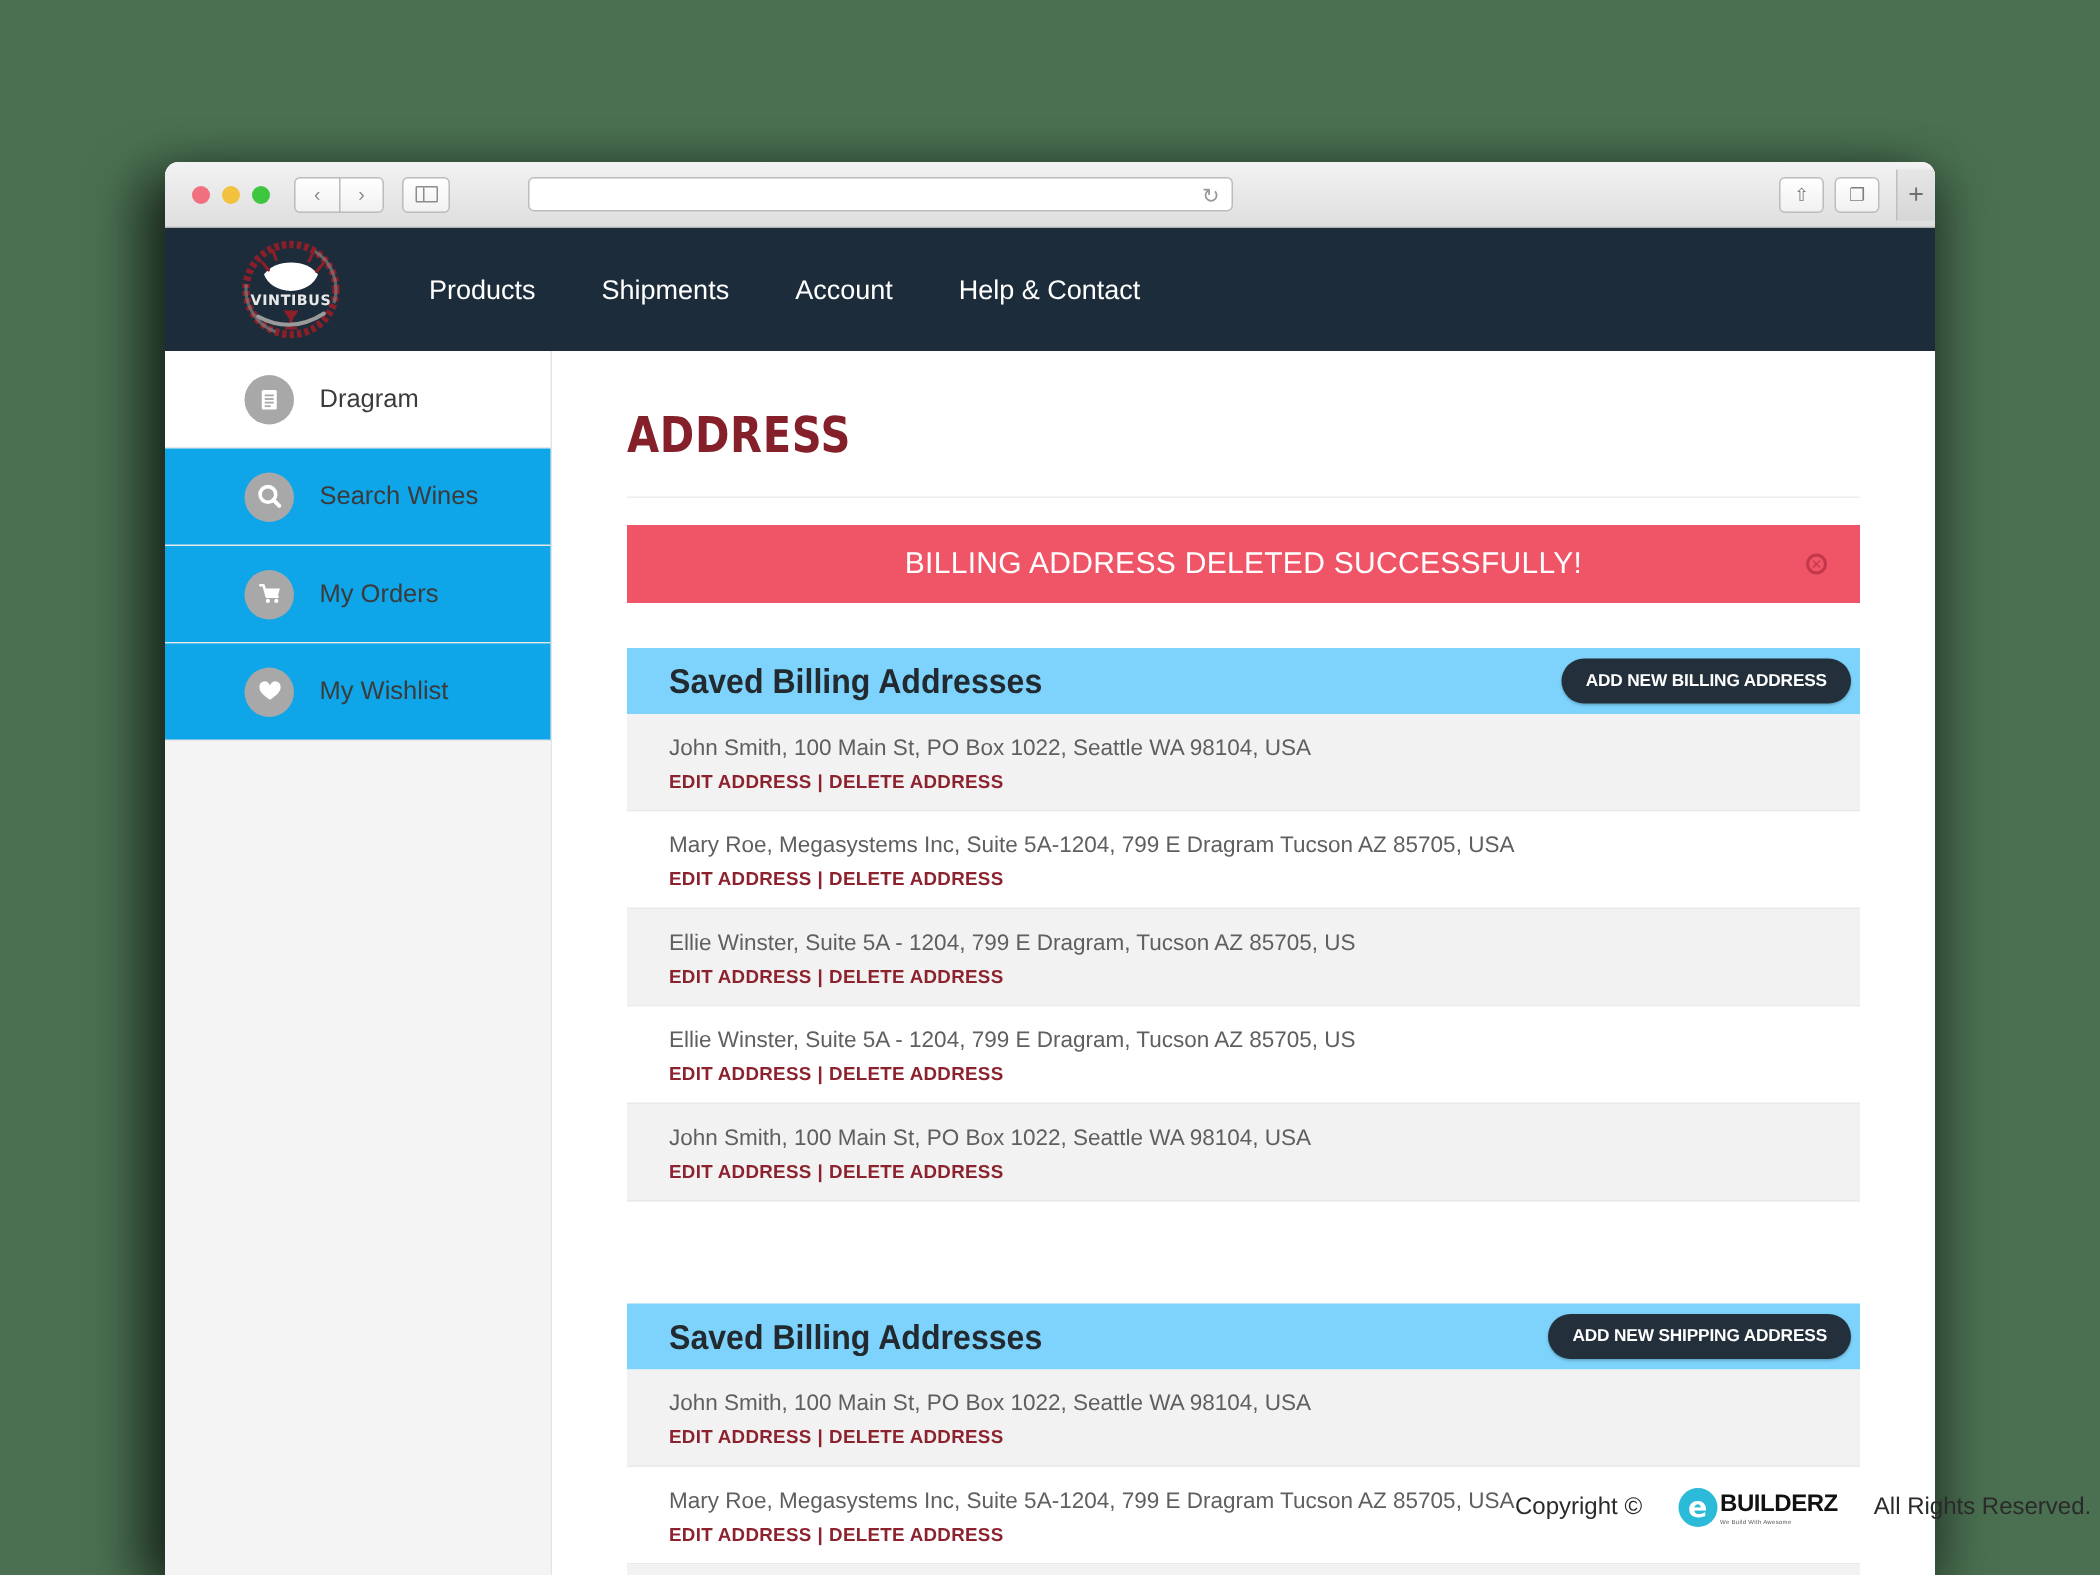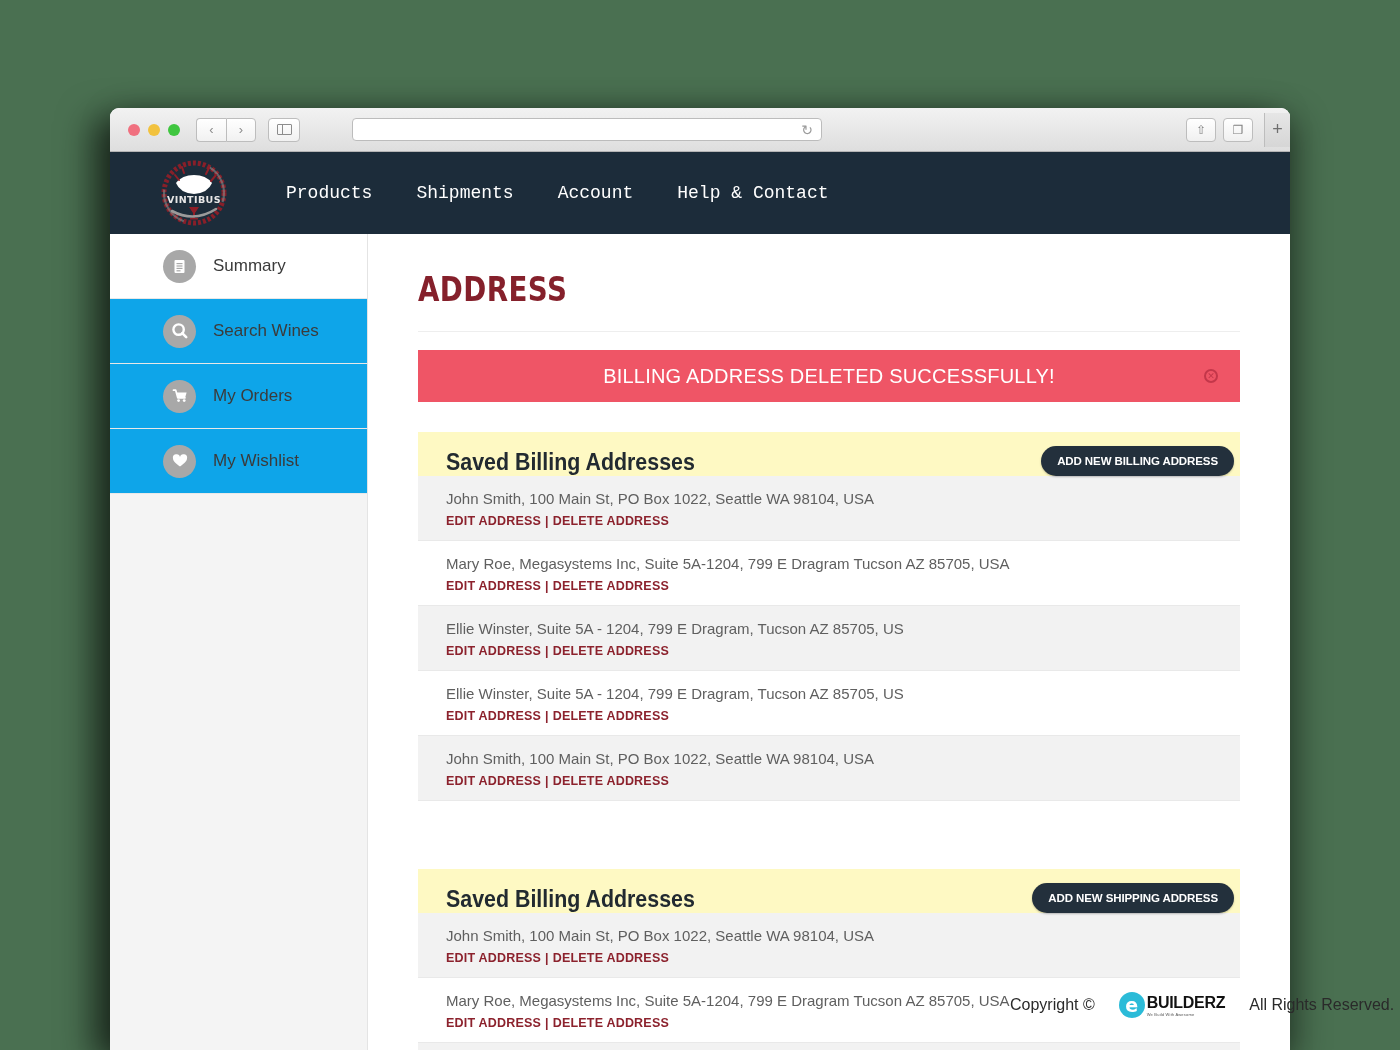--- a/index.html
+++ b/index.html
@@ -107,21 +107,21 @@
     position: relative;
   }
 
   .logo {
     width: 68px; height: 68px;
     position: relative;
     flex: 0 0 68px;
   }
   .logo svg { display: block; }
 
-  .nav-links { display: flex; align-items: flex-end; margin-left: 36px; gap: 0; font-family: Liberation Mono, monospace; }
+  .nav-links { display: flex; align-items: flex-end; margin-left: 36px; gap: 0; }
   .nav-link {
     color: #ffffff;
     font-size: 18px;
     padding: 0 22px;
     white-space: nowrap;
     cursor: pointer;
   }
 
   .user-box {
     margin-left: auto;
@@ -206,23 +206,23 @@
     position: absolute; right: 22px; top: 50%; transform: translateY(-50%);
     width: 14px; height: 14px; border-radius: 50%;
     border: 2px solid #c3374a;
     display: flex; align-items: center; justify-content: center;
     font-size: 9px; color: #c3374a; cursor: pointer;
     line-height: 1;
   }
 
   .panel { margin-bottom: 0; }
   .panel-head {
-    background: #fef9c3;
+    background: #7dd3fc;
     height: 44px;
-    display: flex; align-items: flex-end; justify-content: space-between;
+    display: flex; align-items: center; justify-content: space-between;
     padding: 0 6px 0 28px;
   }
   .panel-title {
     font-size: 23px;
     font-weight: bold;
     color: #222a30;
     transform: scaleX(0.93);
     transform-origin: left center;
   }
   .panel-btn {
@@ -336,21 +336,21 @@
       <div class="side-item">
         <span class="side-icon">
           <svg width="17" height="17" viewBox="0 0 17 17">
             <rect x="3.5" y="2" width="10" height="13" rx="1" fill="#ffffff"></rect>
             <rect x="5.5" y="5" width="6" height="1.2" fill="#a8a8a8"></rect>
             <rect x="5.5" y="7.4" width="6" height="1.2" fill="#a8a8a8"></rect>
             <rect x="5.5" y="9.8" width="6" height="1.2" fill="#a8a8a8"></rect>
             <rect x="5.5" y="12.2" width="4" height="1.2" fill="#a8a8a8"></rect>
           </svg>
         </span>
-        <span class="side-label">Summary</span>
+        <span class="side-label">Dragram</span>
       </div>
 
       <div class="side-item alt">
         <span class="side-icon">
           <svg width="18" height="18" viewBox="0 0 18 18">
             <circle cx="7.6" cy="7.6" r="5.2" fill="none" stroke="#ffffff" stroke-width="2.4"></circle>
             <line x1="11.2" y1="11.2" x2="15.2" y2="15.2" stroke="#ffffff" stroke-width="2.6" stroke-linecap="round"></line>
           </svg>
         </span>
         <span class="side-label">Search Wines</span>

